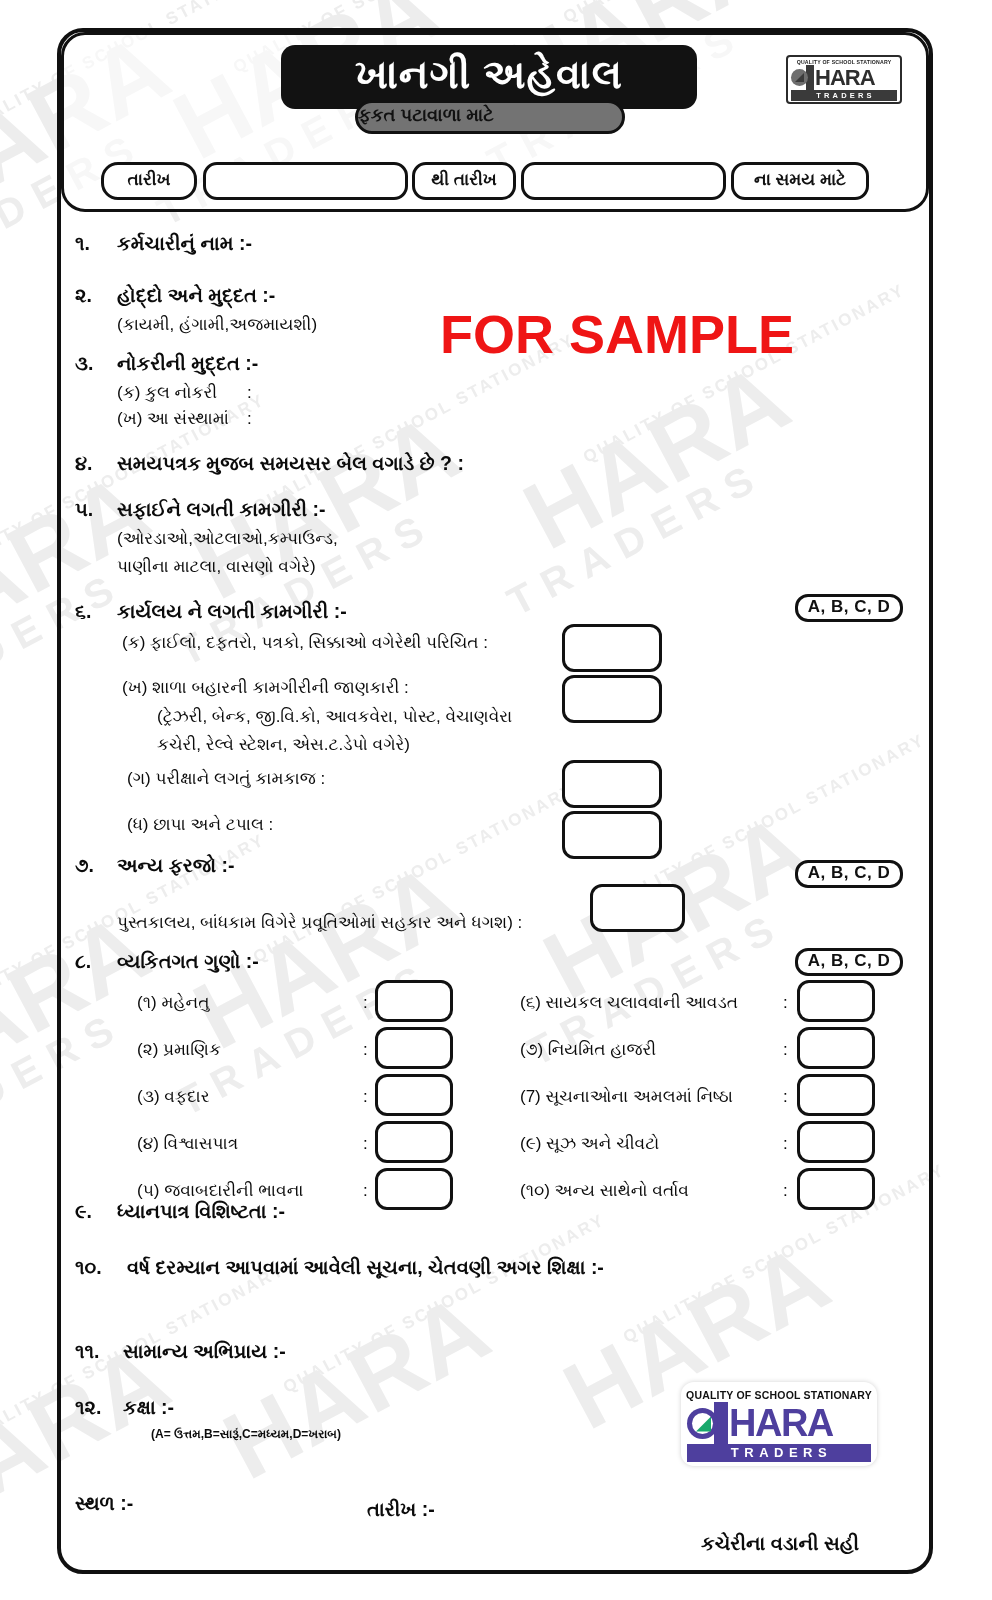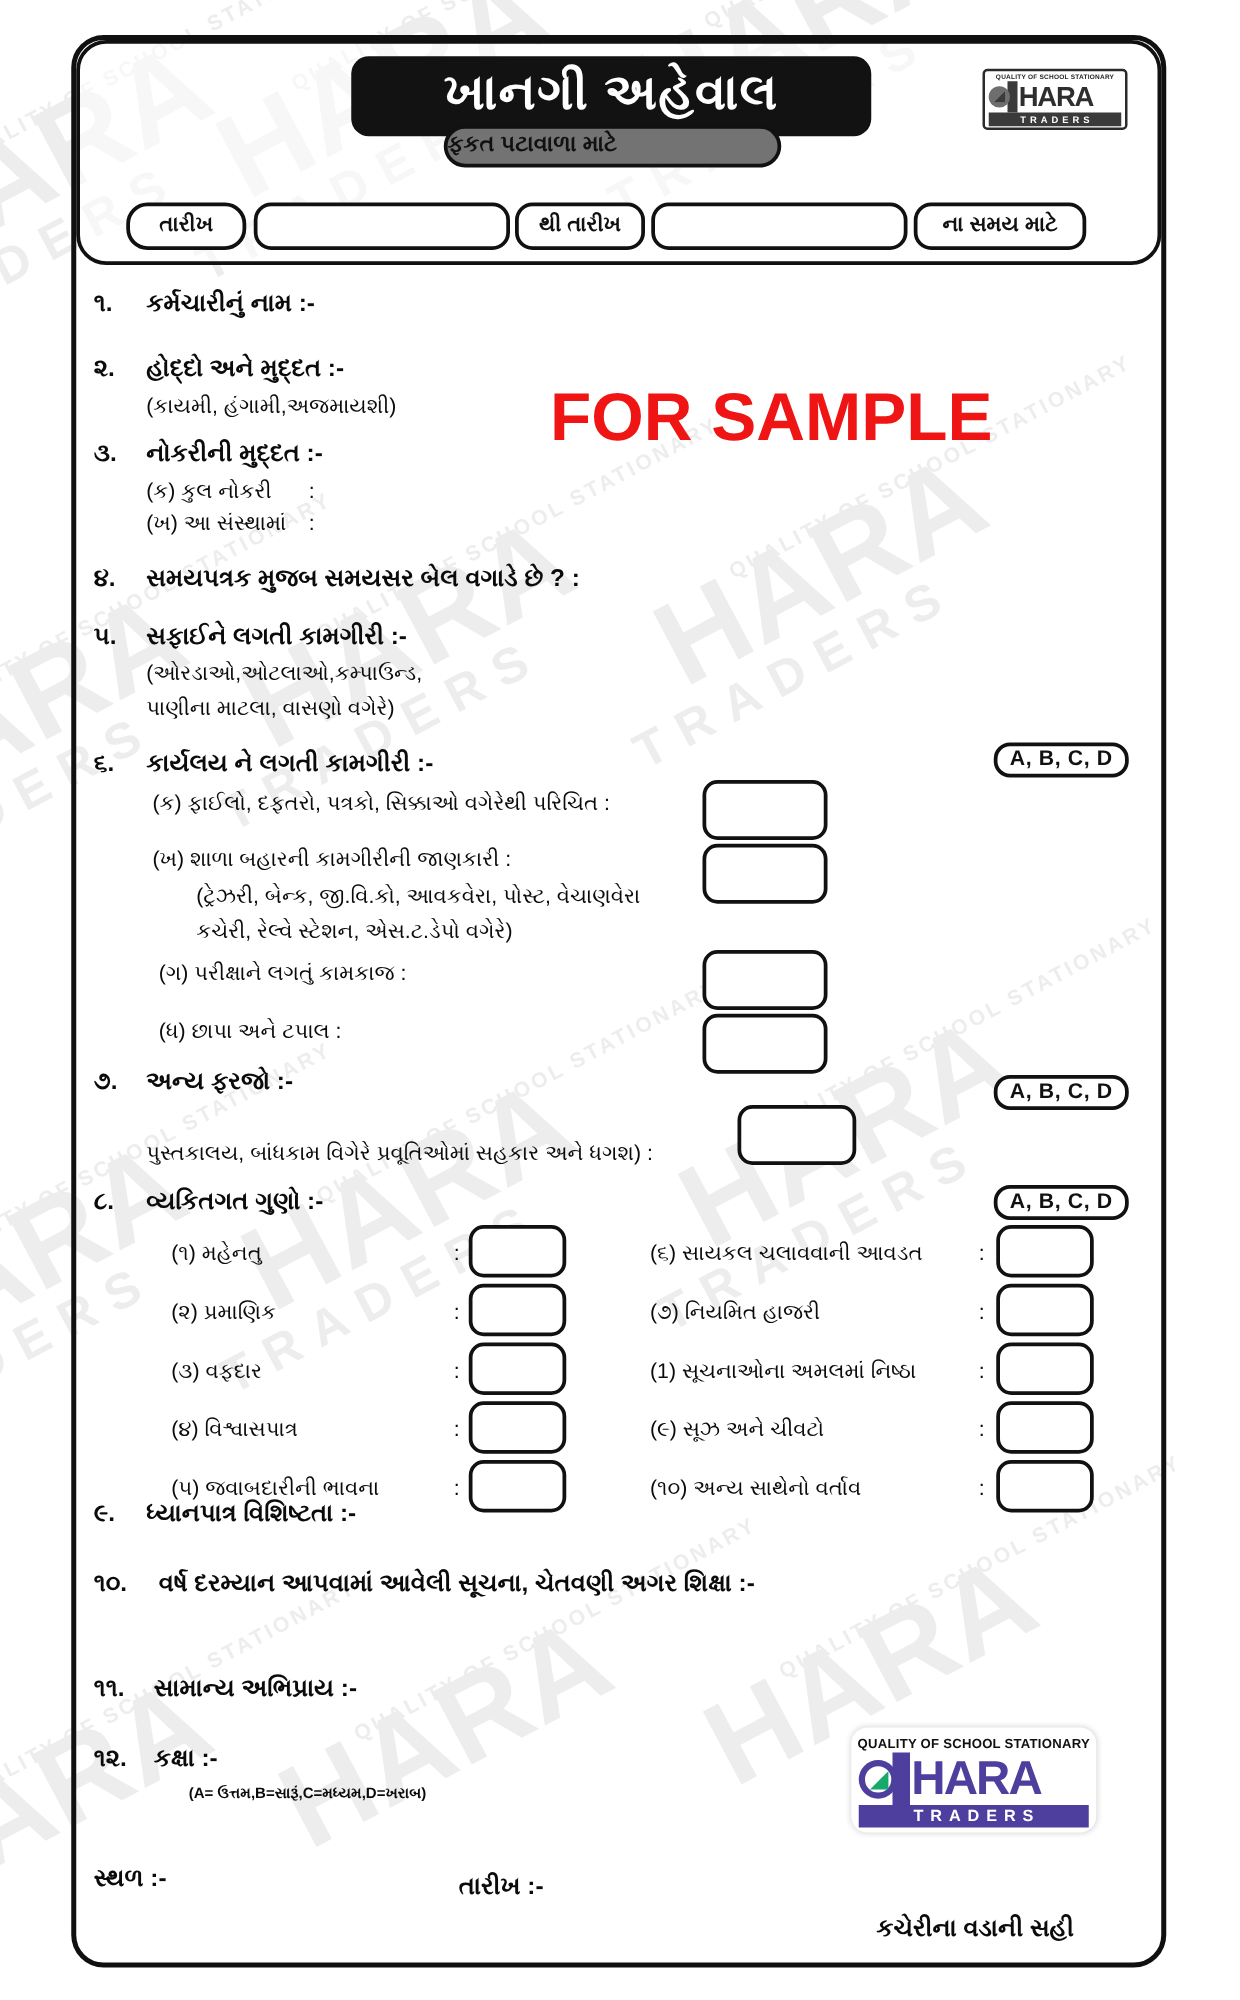--- a/index.html
+++ b/index.html
@@ -438,21 +438,21 @@
   <div class="abox" style="left:318px; top:956px; width:78px; height:42px;"></div>
 
   <div class="ln sub" style="left:463px; top:782px;">(૬) સાયકલ ચલાવવાની આવડત</div>
   <div class="ln sub" style="left:726px; top:782px;">:</div>
   <div class="abox" style="left:740px; top:768px; width:78px; height:42px;"></div>
 
   <div class="ln sub" style="left:463px; top:829px;">(૭) નિયમિત હાજરી</div>
   <div class="ln sub" style="left:726px; top:829px;">:</div>
   <div class="abox" style="left:740px; top:815px; width:78px; height:42px;"></div>
 
-  <div class="ln sub" style="left:463px; top:876px;">(1) સૂચનાઓના અમલમાં નિષ્ઠા</div>
+  <div class="ln sub" style="left:463px; top:876px;">(7) સૂચનાઓના અમલમાં નિષ્ઠા</div>
   <div class="ln sub" style="left:726px; top:876px;">:</div>
   <div class="abox" style="left:740px; top:862px; width:78px; height:42px;"></div>
 
   <div class="ln sub" style="left:463px; top:923px;">(૯) સૂઝ અને ચીવટો</div>
   <div class="ln sub" style="left:726px; top:923px;">:</div>
   <div class="abox" style="left:740px; top:909px; width:78px; height:42px;"></div>
 
   <div class="ln sub" style="left:463px; top:970px;">(૧૦) અન્ય સાથેનો વર્તાવ</div>
   <div class="ln sub" style="left:726px; top:970px;">:</div>
   <div class="abox" style="left:740px; top:956px; width:78px; height:42px;"></div>

